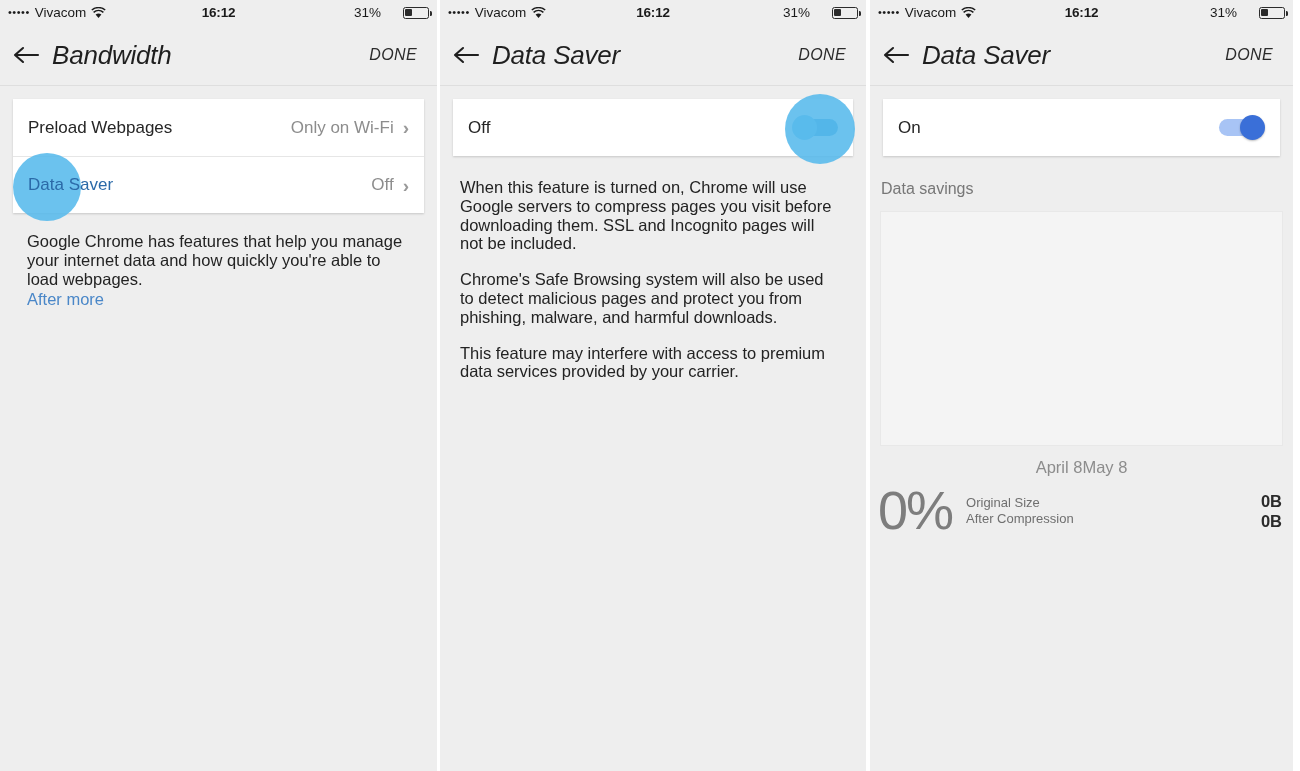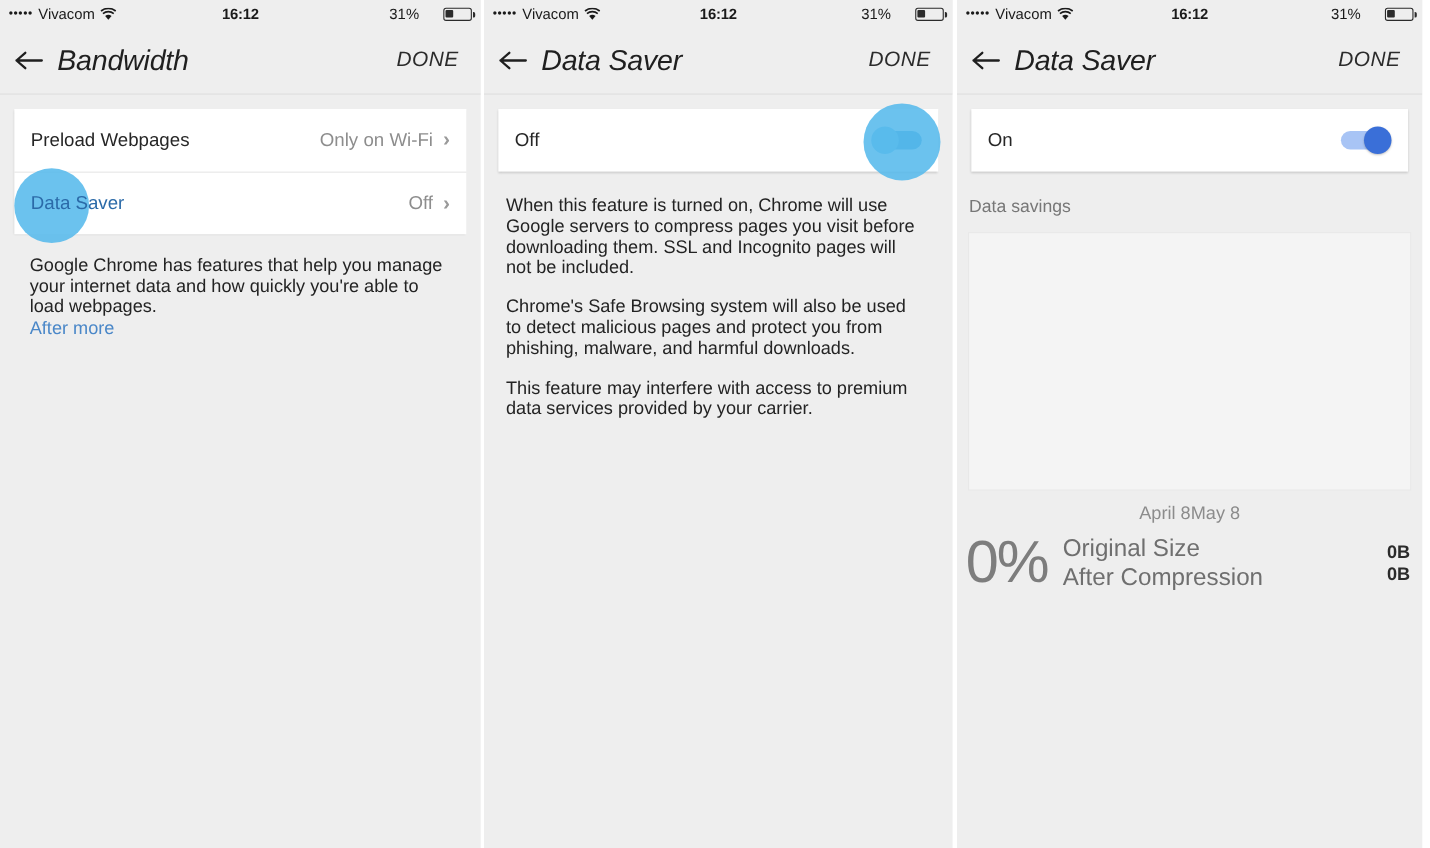--- a/index.html
+++ b/index.html
@@ -59,21 +59,21 @@
   }
   .back-arrow {
     width: 52px; display: flex; align-items: center; justify-content: center;
     cursor: pointer;
   }
   .nav-title {
     font-size: 26px; color: #1f1f1f; letter-spacing: -0.2px;
   }
   .nav-done {
     position: absolute; right: 20px;
-    font-size: 19px; color: #2b2b2b; letter-spacing: 0.4px; cursor: pointer;
+    font-size: 16px; color: #2b2b2b; letter-spacing: 0.4px; cursor: pointer;
   }
 
   
   .card {
     background: #ffffff; margin: 13px;
     box-shadow: 0 1px 2px rgba(0,0,0,0.16);
     position: relative;
   }
   .row {
     display: flex; align-items: center; justify-content: space-between;
@@ -133,21 +133,21 @@
   }
   .date-row {
     display: flex; justify-content: center;
     padding: 12px 11px 0 11px;
     font-size: 16.5px; color: #8c8c8c;
   }
   .stats {
     display: flex; align-items: center; padding: 8px 11px 0 8px;
   }
   .pct { font-size: 54px; color: #7d7d7d; line-height: 0.95; letter-spacing: -2px; }
-  .stat-names { margin-left: 14px; font-size: 22px; color: #6f6f6f; line-height: 1.22; }
+  .stat-names { margin-left: 14px; font-size: 13px; color: #6f6f6f; line-height: 1.22; }
   .stat-vals { margin-left: auto; text-align: right; font-size: 16.5px; color: #2b2b2b; font-weight: bold; line-height: 1.22; }
 </style>
 </head>
 <body>
 
 <div class="screens">
 
   <div class="panel panel-1">
 
     <div class="statusbar">

